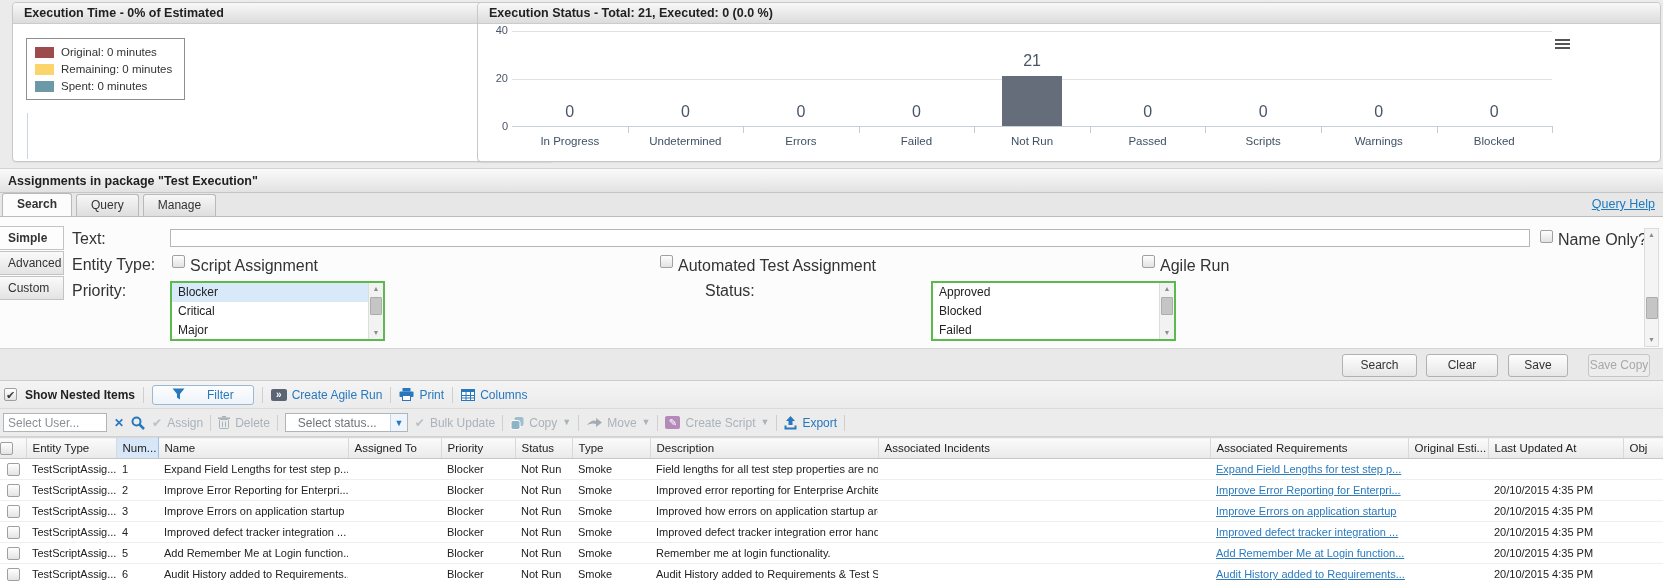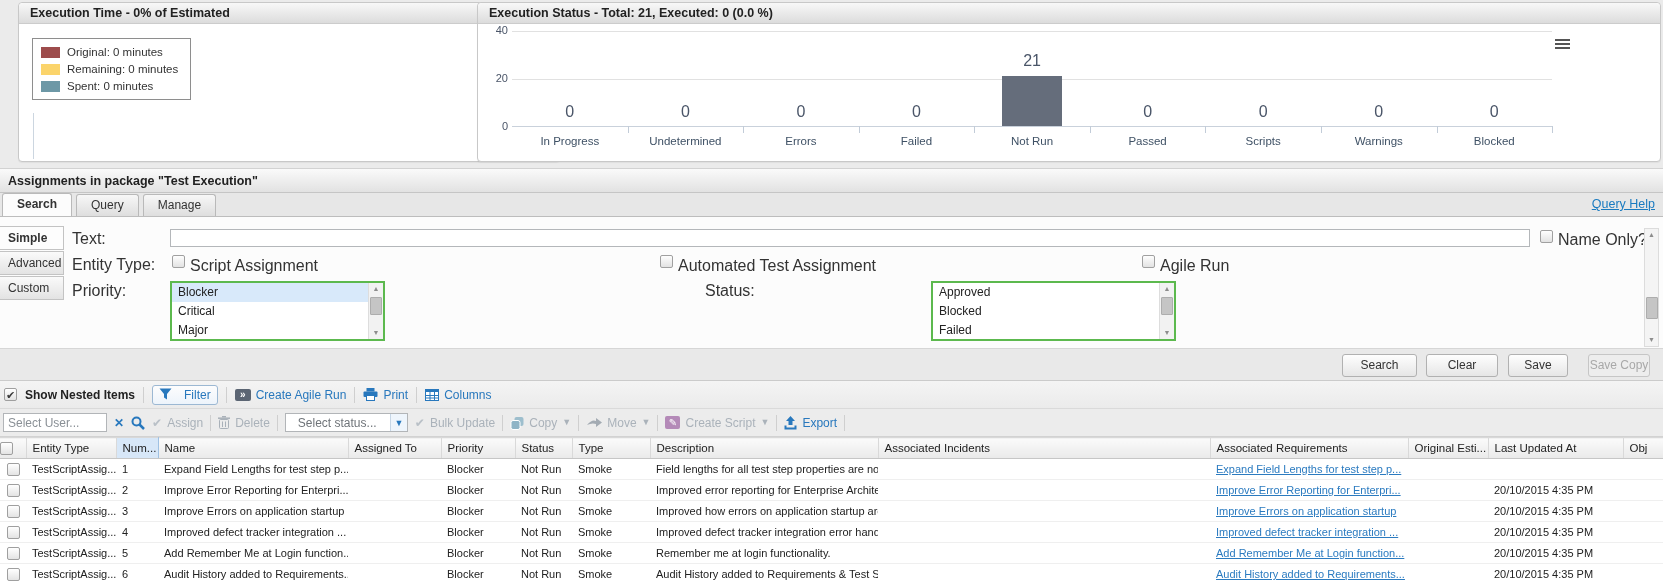--- a/index.html
+++ b/index.html
@@ -1,21 +1,21 @@
 <!DOCTYPE html>
 <html><head>
 <meta charset="utf-8">
 <style>
   *{box-sizing:border-box;margin:0;padding:0}
   body{background:#ebebeb;font-family:"Liberation Sans",sans-serif}
   .canvas{position:relative;width:1663px;height:584px;background:#ebebeb;font-size:12px;color:#333;overflow:hidden}
 
   
   .panel{position:absolute;top:2px;height:160px;background:#fff;border:1px solid #c8c8c8;border-radius:4px;box-shadow:0 1px 1px rgba(0,0,0,.05)}
-  .panel-left{left:18px;width:542px}
+  .panel-left{left:12px;width:542px}
   .panel-right{left:477px;width:1184px}
   .panel-header{height:21px;line-height:20px;padding:0 11px;background:linear-gradient(#f8f8f8,#dcdcdc);border-bottom:1px solid #ccc;border-radius:4px 4px 0 0;font-weight:bold;font-size:12.5px;color:#222}
   .hamburger{position:absolute;width:15px;height:2px;background:#555;box-shadow:0 4px 0 #555,0 8px 0 #555;cursor:pointer}
   .legend{position:absolute;left:13px;top:35px;background:#fff;border:1px solid #8e8e8e;padding:7px 12px 7px 8px;display:flex;flex-direction:column;gap:5px}
   .legend-row{display:flex;align-items:center;gap:7px;font-size:11.5px;color:#333}
   .swatch{width:19px;height:11px;display:inline-block}
   .axis-stub{position:absolute;left:14px;top:110px;width:1px;height:46px;background:#ccd6e0}
 
   
   .ylab{position:absolute;left:4px;width:26px;text-align:right;font-size:11px;color:#4a5568}
@@ -59,21 +59,21 @@
   .btn.disabled{color:#a8a8a8;border-color:#c6c6c6;background:#ededed;cursor:default}
 
   
   .toolbar1{position:absolute;left:0;top:381px;width:100%;height:28px;background:linear-gradient(#f4f4f4,#ebebeb);border-bottom:1px solid #dadada;display:flex;align-items:center;padding:0 4px;gap:8px}
   .toolbar2{position:absolute;left:0;top:409px;width:100%;height:28px;background:#ececec;border-bottom:1px solid #d2d2d2;display:flex;align-items:center;padding:0 3px;gap:7px;font-size:12px}
   .tb-sep{width:1px;height:16px;background:#cfcfcf}
   .tb-item{display:flex;align-items:center;gap:5px;cursor:pointer;white-space:nowrap}
   .blue{color:#2878bd}
   .gray{color:#aab2ba}
   .bold-label{font-weight:bold;color:#222}
-  .filter-btn{display:flex;gap:12px;border:1px solid #9cb8d3;border-radius:3px;background:linear-gradient(#fdfdfd,#edf4fb);padding:2px 6px;cursor:pointer}
+  .filter-btn{display:flex;gap:22px;border:1px solid #9cb8d3;border-radius:3px;background:linear-gradient(#fdfdfd,#edf4fb);padding:2px 19px;cursor:pointer}
   .icon-agile{display:inline-block;width:16px;height:12px;background:#5b6573;border-radius:2px;color:#fff;font-size:10px;line-height:11px;text-align:center;font-weight:bold}
   .icon-pencil{display:inline-block;width:15px;height:13px;background:#b48ab8;border-radius:2px;color:#fff;font-size:10px;line-height:13px;text-align:center}
   .caret{font-size:9px;line-height:9px}
   .user-input{width:104px;height:19px;border:1px solid #b2b5b8;background:#fff;padding:0 4px;font:inherit;color:#555}
   .user-input::placeholder{color:#8a9096;opacity:1}
   .xbtn{color:#2878bd;font-weight:bold;font-size:12px;cursor:pointer}
   .status-select{width:123px;height:19px;border:1px solid #b2b5b8;background:#fff;display:flex;align-items:center;cursor:pointer}
   .status-select .txt{flex:1;padding-left:12px;color:#6f7479;overflow:hidden;white-space:nowrap}
   .status-select .chev{width:17px;height:100%;border-left:1px solid #c6d6e6;background:#eef5fc;color:#2878bd;font-size:9px;display:flex;align-items:center;justify-content:center}
 

